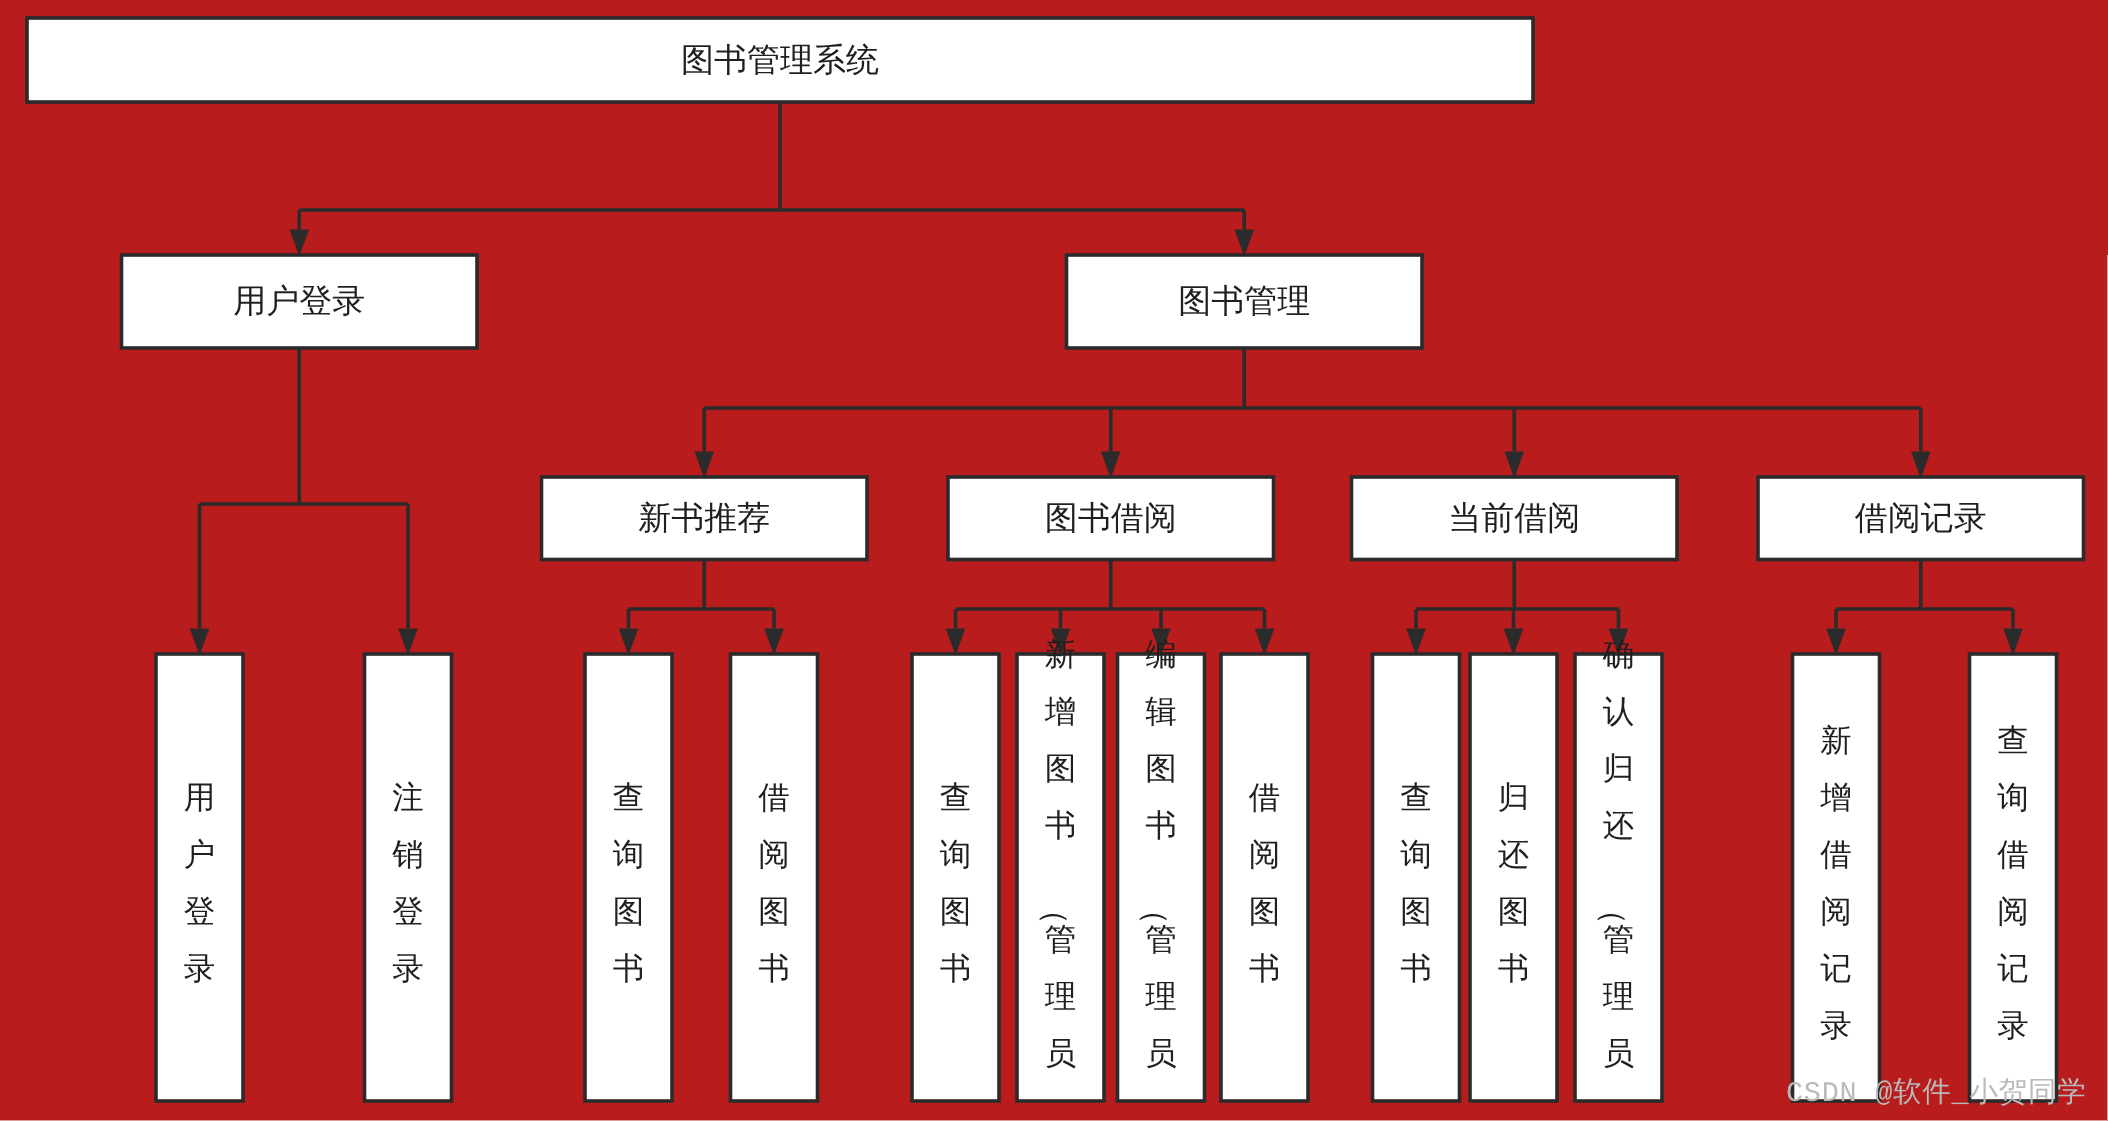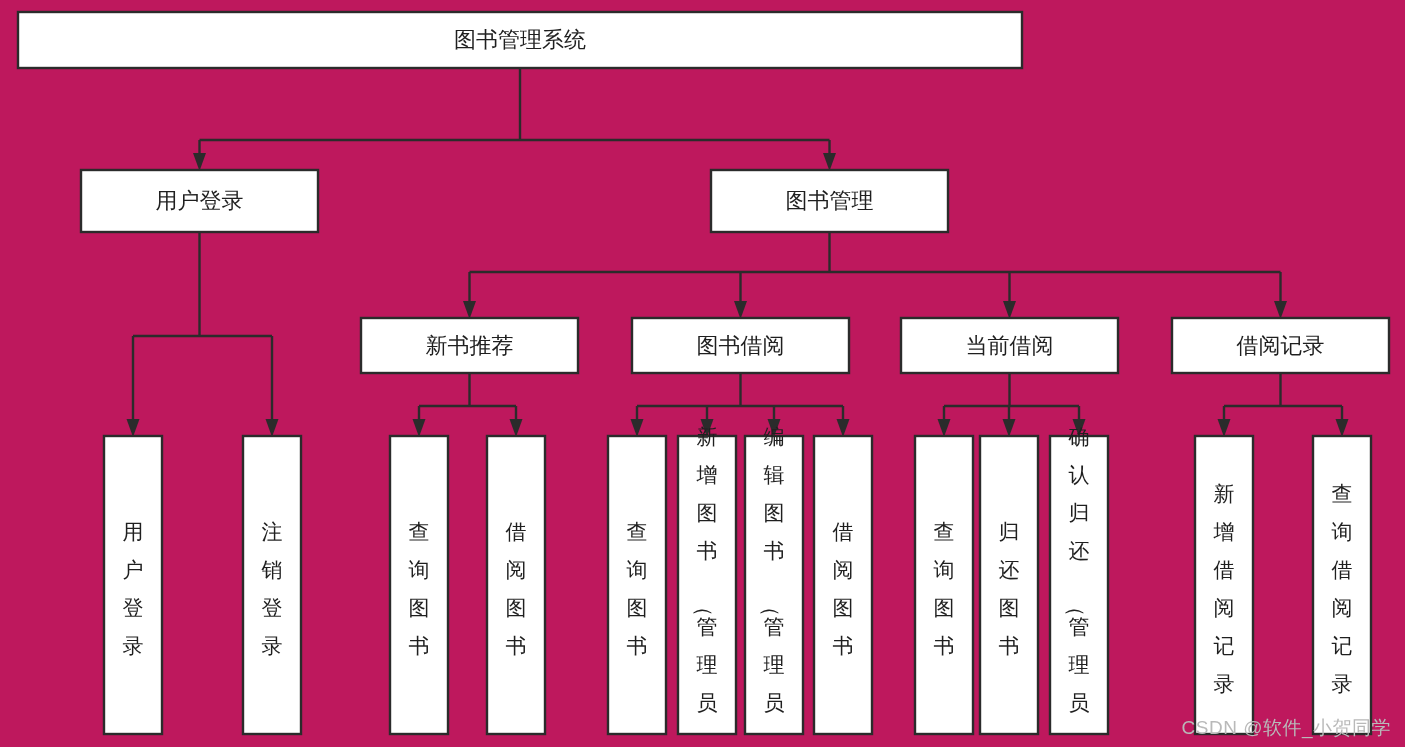--- a/index.html
+++ b/index.html
@@ -7,21 +7,21 @@
     padding: 0;
     background: #ffffff;
   }
   body {
     font-family: "DejaVu Sans", "Liberation Sans", sans-serif;
   }
   #chart-root {
     position: relative;
     width: 1405px;
     height: 747px;
-    background: #be185d;
+    background: #b91c1c;
     overflow: hidden;
     text-align: right;
   }
   svg#flow {
     position: absolute;
     left: 0;
     top: 0;
     width: 1405px;
     height: 747px;
     display: block;
@@ -51,21 +51,21 @@
   .node-label-v {
     font-family: "DejaVu Sans", "Liberation Sans", sans-serif;
     font-size: 21px;
     fill: #1f1f1f;
     text-anchor: middle;
   }
   .watermark {
     position: absolute;
     right: 14px;
     bottom: 6px;
-    font-family: Liberation Sans, sans-serif;
+    font-family: Liberation Mono, monospace;
     font-size: 19px;
     color: #b9b9b9;
     white-space: nowrap;
     letter-spacing: 0.5px;
     pointer-events: none;
   }
 </style>
 </head>
 <body>
 

